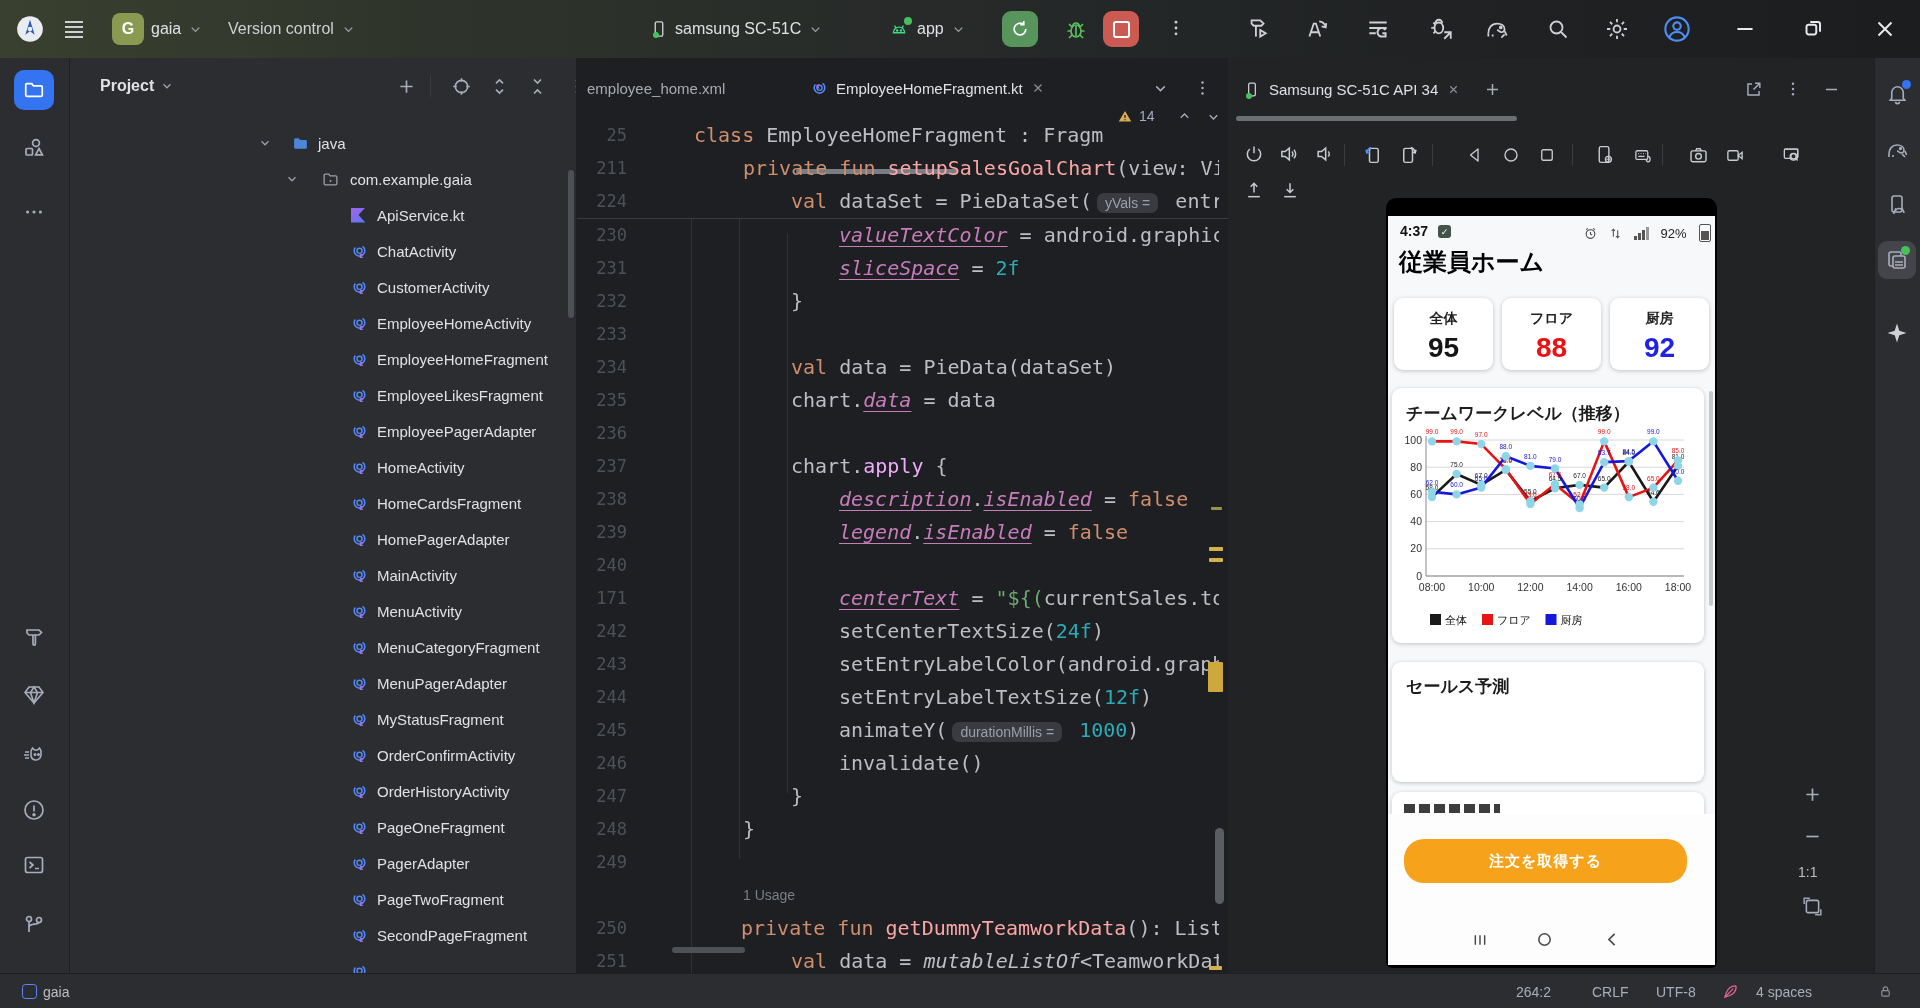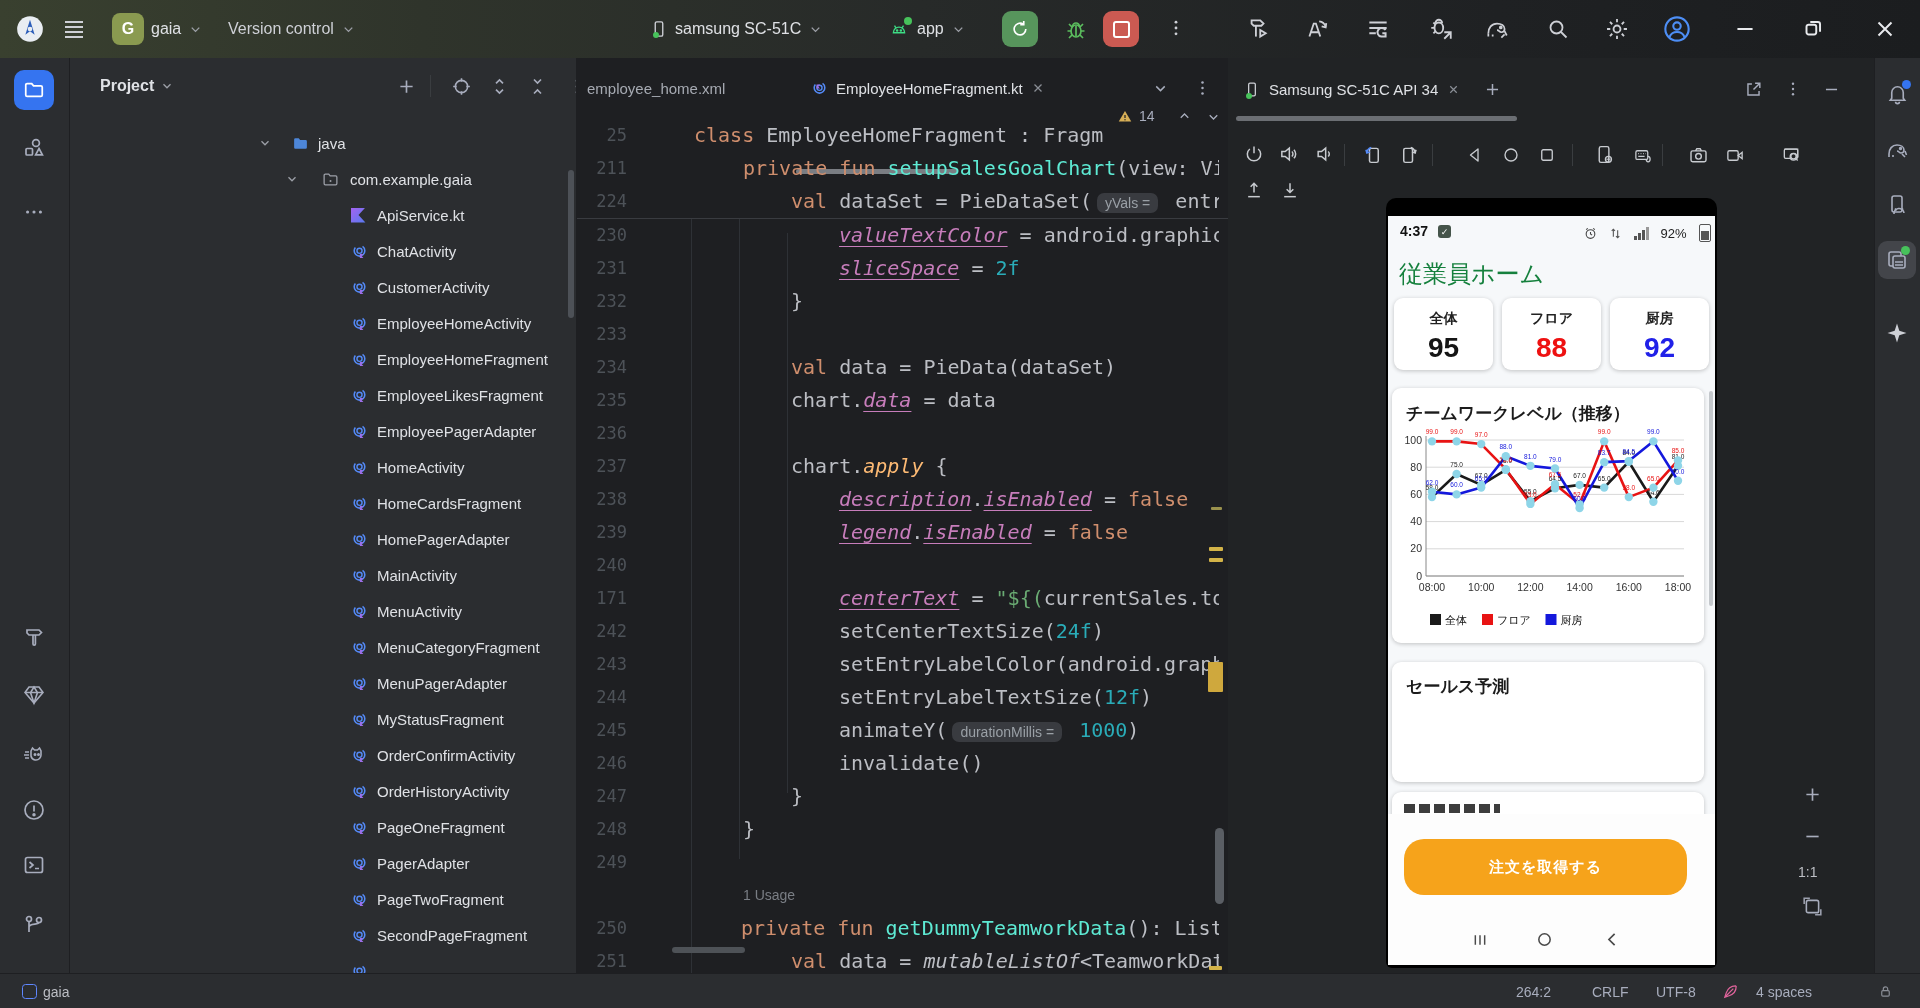--- a/index.html
+++ b/index.html
@@ -39,39 +39,39 @@
     clip-path:polygon(0 0,96% 0,50% 50%,96% 100%,0 100%);}
   .scroll-thumb{background:#4d5157;border-radius:4px;}
 
   
   #editor{position:absolute;left:577px;top:58px;width:651px;height:915px;background:#1e1f22;overflow:hidden;}
   .etab{position:absolute;top:0;height:60px;display:flex;align-items:center;gap:8px;font-size:15px;}
   .cl{position:absolute;left:0;width:642px;height:33px;line-height:33px;white-space:pre;overflow:hidden;font-size:20px;font-family:"DejaVu Sans Mono","Liberation Mono",monospace;}
   .ln{position:absolute;left:0;top:0;width:50px;text-align:right;color:#4d5258;font-size:17px;}
   .ctext{position:absolute;top:0;}
   .tk-k{color:#cf8e6d}.tk-d{color:#bcbec4}.tk-n{color:#2aacb8}.tk-s{color:#6aab73}
-  .tk-f{color:#5eead4}.tk-c{color:#fdba74;font-style:italic}.tk-m{color:#bcbec4;font-style:italic}
+  .tk-f{color:#fca5a5}.tk-c{color:#f0abfc;}.tk-m{color:#bcbec4;font-style:italic}
   .tk-p{color:#c77dbb;font-style:italic;text-decoration:underline;text-decoration-thickness:1px;text-underline-offset:4px;}
   .tk-chip{background:#393b40;color:#9aa0a6;border-radius:7px;padding:2px 8px;font-size:14px;font-family:"Liberation Sans",sans-serif;margin:0 5px;}
   .guide{position:absolute;width:1px;background:#2e3136;}
   .stripe{position:absolute;border-radius:1px;}
   .usage-txt{position:absolute;color:#7a7e85;font-size:14px;font-family:"Liberation Sans",sans-serif;line-height:33px;}
 
   
   #device-panel{position:absolute;left:1228px;top:58px;width:646px;height:915px;background:#212325;border-right:1px solid #1e1f22;}
   .dp-sep{position:absolute;top:86px;width:1px;height:22px;background:#3a3d40;}
   .dicon{position:absolute;color:#c8cbd0;}
 
   
   #phone{position:absolute;left:158px;top:140px;width:331px;height:770px;background:#000;border-radius:10px 10px 6px 6px;}
   #screen{position:absolute;left:2px;top:18px;width:327px;height:749px;background:#f6f8fa;overflow:hidden;color:#1a1a1a;}
   .pcard{position:absolute;background:#fff;border-radius:9px;box-shadow:0 1px 4px rgba(0,0,0,.22);}
   .score-label{font-size:14px;font-weight:700;color:#222;text-align:center;margin-top:12px;}
   .score-value{font-size:28px;font-weight:800;text-align:center;margin-top:4px;}
-  .order-btn{position:absolute;left:16px;top:623px;width:283px;height:56px;border-radius:20px;background:#f6a31b;
+  .order-btn{position:absolute;left:16px;top:623px;width:283px;height:44px;border-radius:20px;background:#f6a31b;
     color:#fff;font-size:15px;font-weight:700;display:flex;align-items:center;justify-content:center;letter-spacing:1px;}
   .clip-head{position:absolute;background:repeating-linear-gradient(90deg,#3d3d3d 0 11px,transparent 11px 15px);height:9px;width:96px;}
   .navic{position:absolute;color:#4a4a4a;}
 
   
   #right-strip{position:absolute;left:1875px;top:58px;width:45px;height:915px;background:#2b2d30;}
   .rs-btn{position:absolute;left:3px;width:38px;height:38px;border-radius:9px;display:flex;align-items:center;justify-content:center;color:#a8adbd;}
   .rs-btn.sel{background:#43454a;}
 
   
@@ -907,21 +907,21 @@
               <i style="width:2.5px;height:7px;background:#555"></i>
               <i style="width:2.5px;height:10px;background:#555"></i>
               <i style="width:2.5px;height:13px;background:#999"></i>
           </span>
           <span style="font-size:13px;color:#222">92%</span>
           <span style="width:10px;height:16px;border:1.5px solid #555;border-radius:2px;position:relative;display:inline-block">
               <i style="position:absolute;left:1px;right:1px;bottom:1px;height:9px;background:#555"></i>
             </span>
         </div>
 
-        <div class="abs" style="left:11px;top:42px;font-size:24px;font-weight:400;color:#15803d">従業員ホーム</div>
+        <div class="abs" style="left:11px;top:30px;font-size:24px;font-weight:700;color:#000000">従業員ホーム</div>
 
         <div id="score-cards">
             <div class="pcard clickable" style="left: 6px; top: 82px; width: 99px; height: 72px;">
               <div class="score-label">全体</div>
                  <div class="score-value" style="color:#151515">95</div>
             </div>
             <div class="pcard clickable" style="left: 114px; top: 82px; width: 99px; height: 72px;">
               <div class="score-label">フロア</div>
                  <div class="score-value" style="color:#ee1111">88</div>
             </div>

